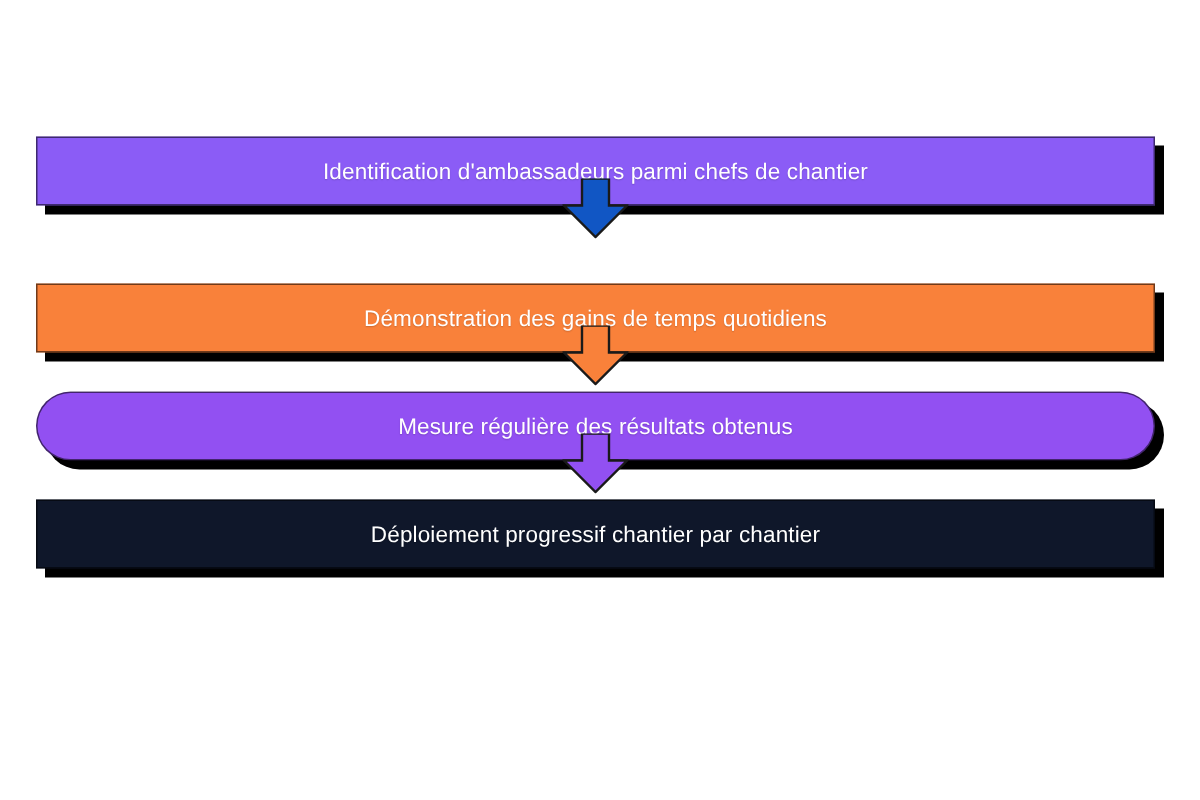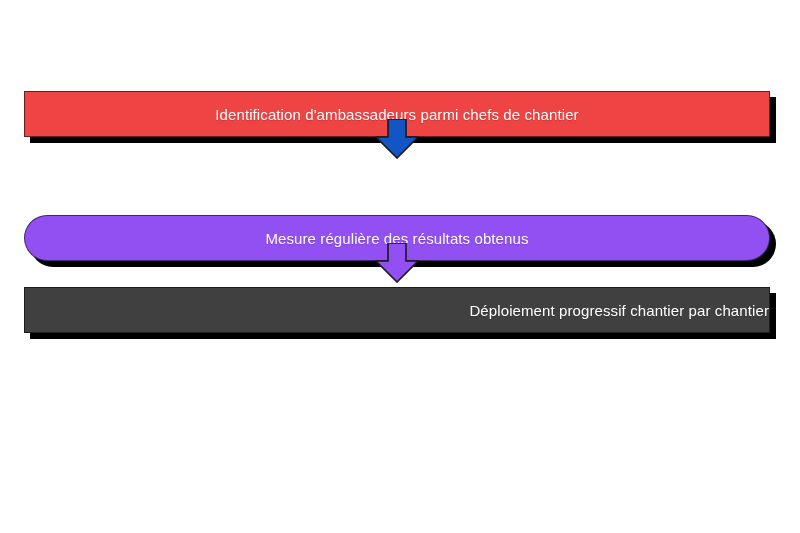--- a/index.html
+++ b/index.html
@@ -72,51 +72,61 @@
     width: 100%;
   }
 </style>
 </head>
 <body style="background: rgb(255, 255, 255);">
 
 <div id="flow-canvas">
   <div class="flow-stack">
 
     <div class="flow-node-wrap">
-      <div class="flow-box" id="box-0" style="background: #ef4444;">
+      <div class="flow-box" id="box-0" style="background: #8b5cf6;">
         <span class="flow-box-label">Identification d'ambassadeurs parmi chefs de chantier</span>
       </div>
       <div class="flow-arrow" id="arrow-0" style="top:28px;">
         <svg viewBox="0 0 44 40" width="44" height="40" preserveAspectRatio="none">
           <polygon id="arrowpoly-0" points="13,0 31,0 31,18 43,18 22,39 1,18 13,18" stroke="#1a1a1a" stroke-width="1.6" fill="#1156c4"></polygon>
         </svg>
       </div>
     </div>
 
     <div class="flow-gap"></div>
 
 
     <div class="flow-gap"></div>
 
+    <div class="flow-node-wrap">
+      <div class="flow-box" id="box-2" style="background: rgb(249, 129, 58);">
+        <span class="flow-box-label">Démonstration des gains de temps quotidiens</span>
+      </div>
+      <div class="flow-arrow" id="arrow-2" style="top:28px;">
+        <svg viewBox="0 0 44 40" width="44" height="40" preserveAspectRatio="none">
+          <polygon id="arrowpoly-2" points="13,0 31,0 31,18 43,18 22,39 1,18 13,18" stroke="#1a1a1a" stroke-width="1.6" fill="#f9813a"></polygon>
+        </svg>
+      </div>
+    </div>
 
     <div class="flow-gap"></div>
 
     <div class="flow-node-wrap">
       <div class="flow-box" id="box-3" style="background: rgb(146, 80, 242); border-radius: 23px;">
         <span class="flow-box-label">Mesure régulière des résultats obtenus</span>
       </div>
       <div class="flow-arrow" id="arrow-3" style="top:28px;">
         <svg viewBox="0 0 44 40" width="44" height="40" preserveAspectRatio="none">
           <polygon id="arrowpoly-3" points="13,0 31,0 31,18 43,18 22,39 1,18 13,18" stroke="#1a1a1a" stroke-width="1.6" fill="#9250f2"></polygon>
         </svg>
       </div>
     </div>
 
     <div class="flow-gap"></div>
 
     <div class="flow-node-wrap">
-      <div class="flow-box" id="box-4" style="background: #404040; justify-content: flex-end;">
+      <div class="flow-box" id="box-4" style="background: #0f172a;">
         <span class="flow-box-label">Déploiement progressif chantier par chantier</span>
       </div>
     </div>
 
   </div>
 </div>
 
 </body></html>

